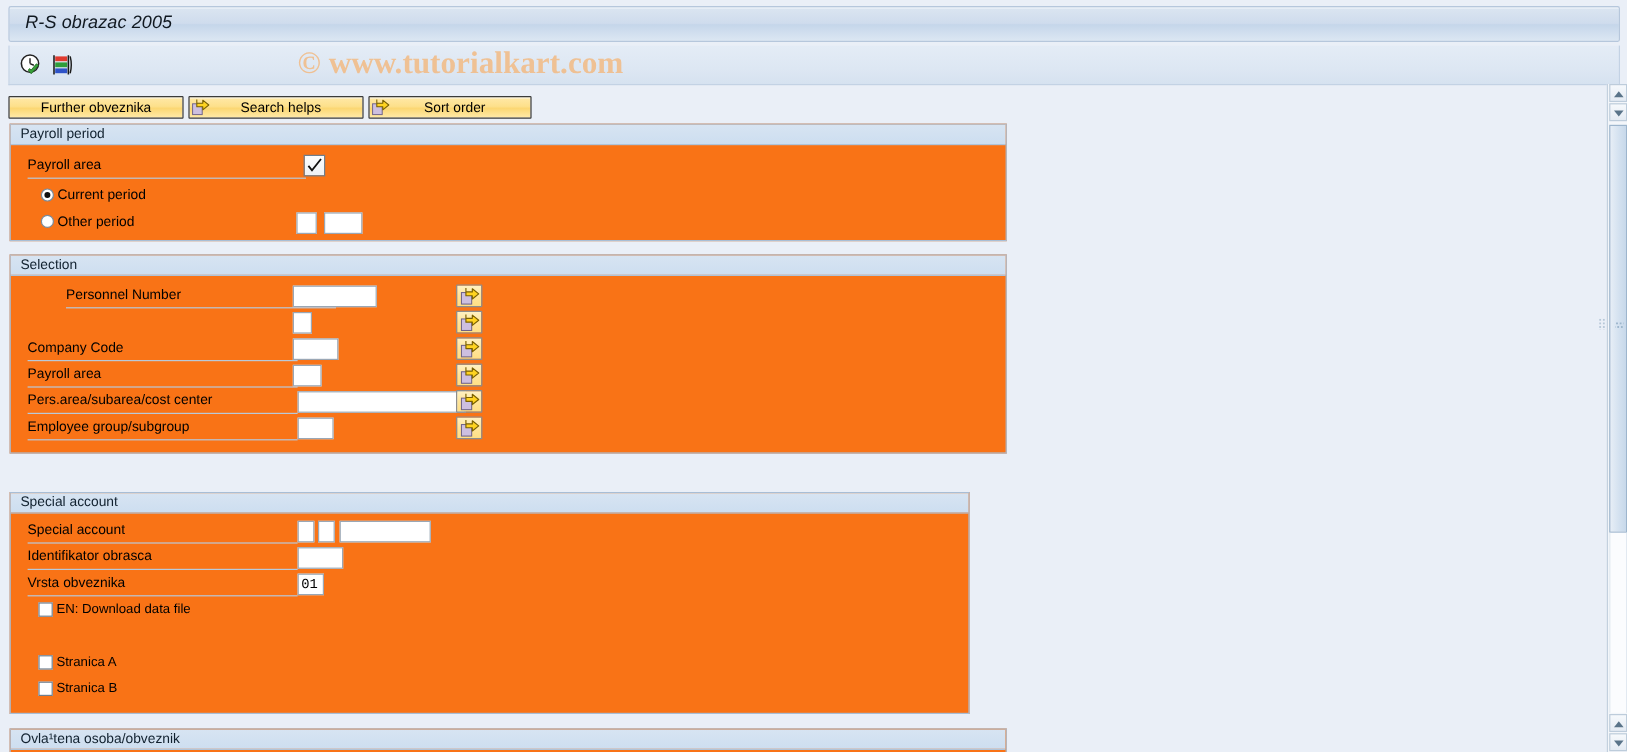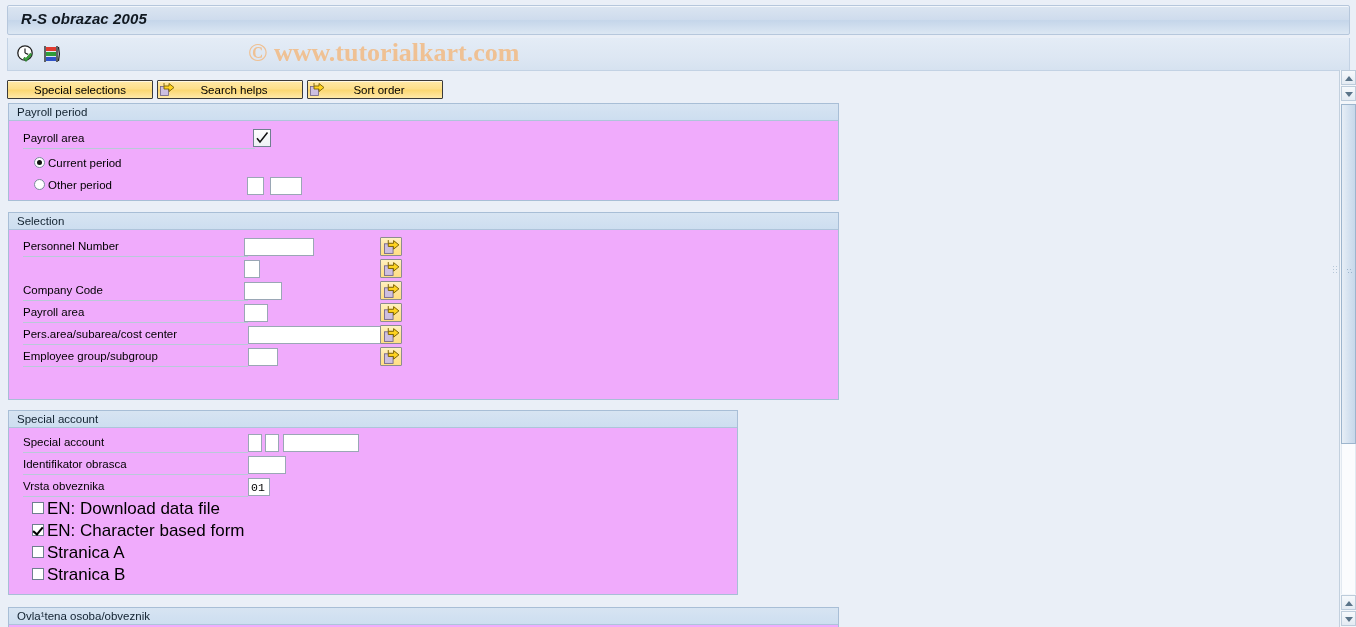--- a/index.html
+++ b/index.html
@@ -18,21 +18,21 @@
     background:#eaeff7;
   }
   .titlebar-inner{
     position:absolute;left:7px;top:5px;width:1341px;height:28px;
     background:linear-gradient(to bottom,#dbe5f1 0%,#cfdced 48%,#c5d6ea 52%,#dce7f3 100%);
     border:1px solid #b6c7dc;border-radius:2px;
     box-shadow:inset 0 1px 0 #f2f6fb;
   }
   .title-text{
     position:absolute;left:13px;top:4px;
-    font-weight:bold;font-style:italic;font-size:15px;color:#101820;
+    font-weight:normal;font-style:italic;font-size:15px;color:#101820;
     letter-spacing:0.1px;white-space:nowrap;
   }
 
   
   .toolbar{
     position:absolute;left:7px;top:38px;width:1341px;height:32px;
     background:linear-gradient(to bottom,#e4ecf6 0%,#dde7f3 60%,#d6e2f0 100%);
     border:1px solid #c3d2e4;border-top:none;
   }
   .tb-icon{position:absolute;top:5px;width:22px;height:22px;cursor:pointer;}
@@ -59,21 +59,21 @@
     box-sizing:border-box;
   }
   .pbtn .lbl{display:block;white-space:nowrap;}
   .pbtn.with-icon{justify-content:flex-start;padding-left:22px;}
   .pbtn.with-icon .lbl{flex:1;text-align:center;padding-right:14px;}
   .btn-arrow{position:absolute;left:2px;top:1px;width:15px;height:15px;}
 
   
   .group{
     position:absolute;left:8px;
-    background:#f0abfc;
+    background:#f97316;
     border:1px solid #a8bed6;
     box-sizing:border-box;
   }
   .group-title{
     position:absolute;left:0;top:0;right:0;height:17px;
     background:linear-gradient(to bottom,#d7e4f2 0%,#cddef0 100%);
     border-bottom:1px solid #aec4da;
     font-size:11.5px;color:#11212f;
     padding:2px 0 0 8px;box-sizing:border-box;white-space:nowrap;
   }
@@ -131,21 +131,21 @@
   .cb{
     position:absolute;left:23px;top:3px;width:12px;height:12px;
     background:#fff;border:1px solid #6f7f8f;box-sizing:border-box;cursor:pointer;
   }
   .cb.on::after{
     content:"";position:absolute;left:2px;top:0px;width:4px;height:8px;
     border:solid #000;border-width:0 2px 2px 0;transform:rotate(40deg);
   }
   .cb-label{
     position:absolute;left:38px;top:0;line-height:19px;
-    font-size:17px;white-space:nowrap;
+    font-size:11px;white-space:nowrap;
   }
 
   
   .vscroll{
     position:absolute;right:0;top:70px;width:17px;height:557px;
     background:#f3f6fa;border-left:1px solid #c3d0de;box-sizing:border-box;
   }
   .sb-btn{
     position:absolute;left:1px;width:15px;height:15px;
     background:linear-gradient(to bottom,#f6f9fc,#e4ebf3);
@@ -211,21 +211,21 @@
         <line x1="16" y1="3" x2="16" y2="19" stroke="#1a1a1a" stroke-width="1.3"></line>
         <path d="M17.5 4 Q19.3 11 17.5 18" fill="none" stroke="#1a1a1a" stroke-width="1.2"></path>
       </svg>
     </span>
   </div>
 
   <div class="watermark">© www.tutorialkart.com</div>
 
   <div class="btnrow">
     <div class="pbtn" style="left:0;width:146px;">
-      <span class="lbl">Special selections</span>
+      <span class="lbl">Further obveznika</span>
     </div>
 
     <div class="pbtn with-icon" style="left:150px;width:146px;justify-content:center;">
       <span class="btn-arrow">
         <svg width="15" height="15" viewBox="0 0 15 15">
           <rect x="0.5" y="4.5" width="8" height="9" fill="#cdbfe0" stroke="#6d6288" stroke-width="0.8"></rect>
           <path d="M4 1 L4 4 L9 4 L9 1.5 L14 5.5 L9 9.5 L9 7 L4 7 L4 4" fill="#ffd320" stroke="#7a6000" stroke-width="0.9" stroke-linejoin="round"></path>
         </svg>
       </span>
       <span class="lbl">Search helps</span>
@@ -263,26 +263,26 @@
       <div class="radio-row" style="top:55px;width:100%;">
         <span class="radio"></span>
         <span class="radio-label">Other period</span>
         <input class="ftext" style="left: 238px; top: 1px; width: 17px;" type="text" value="">
         <input class="ftext" style="left: 261px; top: 1px; width: 32px;" type="text" value="">
       </div>
 
     </div>
   </div>
 
-  <div class="group" style="top:212px;width:831px;height:188px;">
+  <div class="group" style="top:212px;width:831px;height:166px;">
     <div class="group-title">Selection</div>
     <div class="group-body">
 
       <div class="frow" style="top:7px;width:100%;">
-        <span class="flabel" style="width:225px;">Personnel Number</span>
+        <span class="flabel" style="width:225px;margin-left:32px;">Personnel Number</span>
         <input class="ftext" style="left: 235px; width: 70px;" type="text" value="">
         <span class="selbtn" style="left:371px;top:0px;">
           <svg width="18" height="16" viewBox="0 0 15 15">
             <rect x="0.5" y="4.5" width="8" height="9" fill="#cdbfe0" stroke="#6d6288" stroke-width="0.8"></rect>
             <path d="M4 1 L4 4 L9 4 L9 1.5 L14 5.5 L9 9.5 L9 7 L4 7 L4 4" fill="#ffd320" stroke="#7a6000" stroke-width="0.9" stroke-linejoin="round"></path>
           </svg>
         </span>
       </div>
 
       <div class="frow" style="top:29px;width:100%;">
@@ -335,21 +335,21 @@
           <svg width="18" height="16" viewBox="0 0 15 15">
             <rect x="0.5" y="4.5" width="8" height="9" fill="#cdbfe0" stroke="#6d6288" stroke-width="0.8"></rect>
             <path d="M4 1 L4 4 L9 4 L9 1.5 L14 5.5 L9 9.5 L9 7 L4 7 L4 4" fill="#ffd320" stroke="#7a6000" stroke-width="0.9" stroke-linejoin="round"></path>
           </svg>
         </span>
       </div>
 
     </div>
   </div>
 
-  <div class="group" style="top:410px;width:730px;height:185px;">
+  <div class="group" style="top:410px;width:800px;height:185px;">
     <div class="group-title">Special account</div>
     <div class="group-body">
 
       <div class="frow" style="top:5px;width:100%;">
         <span class="flabel" style="width:225px;">Special account</span>
         <input class="ftext" style="left: 239px; width: 14px;" type="text" value="">
         <input class="ftext" style="left: 256px; width: 14px;" type="text" value="">
         <input class="ftext" style="left: 274px; width: 76px;" type="text" value="">
       </div>
 
@@ -361,24 +361,20 @@
       <div class="frow" style="top:49px;width:100%;">
         <span class="flabel" style="width:225px;">Vrsta obveznika</span>
         <input class="ftext" style="left: 239px; width: 22px;" type="text" value="01">
       </div>
 
       <div class="cb-row" style="top:71px;width:100%;">
         <span class="cb"></span>
         <span class="cb-label">EN: Download data file</span>
       </div>
 
-      <div class="cb-row" style="top:93px;width:100%;">
-        <span class="cb on"></span>
-        <span class="cb-label">EN: Character based form</span>
-      </div>
 
       <div class="cb-row" style="top:115px;width:100%;">
         <span class="cb"></span>
         <span class="cb-label">Stranica A</span>
       </div>
 
       <div class="cb-row" style="top:137px;width:100%;">
         <span class="cb"></span>
         <span class="cb-label">Stranica B</span>
       </div>

